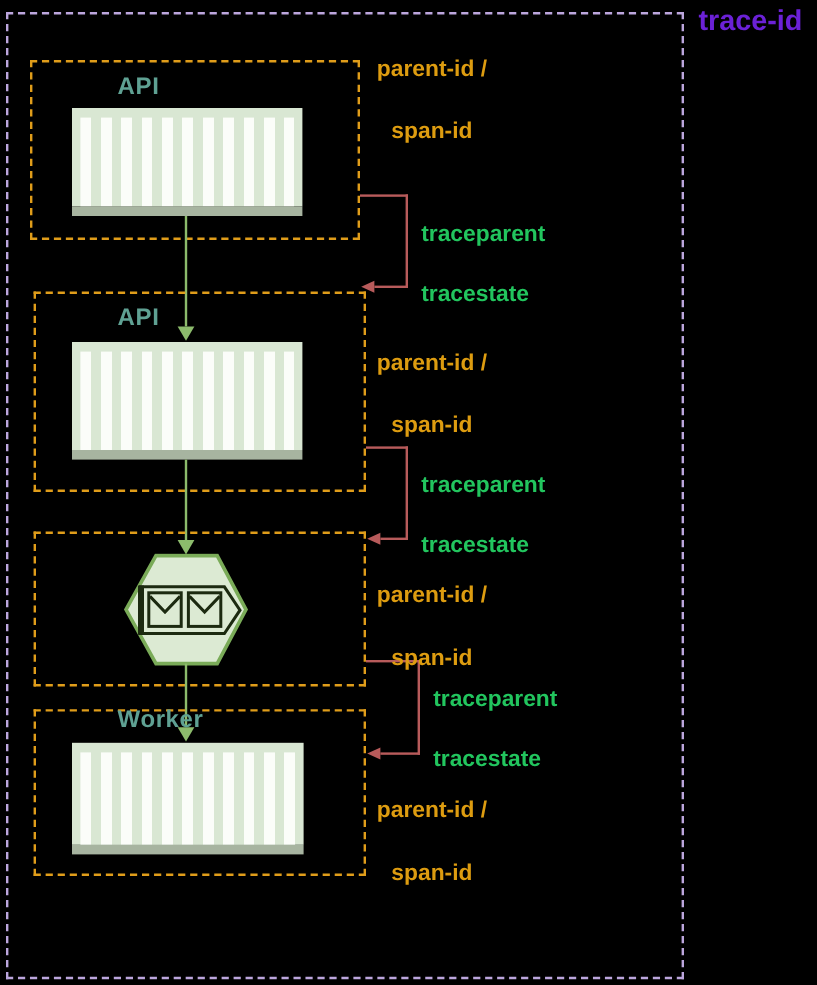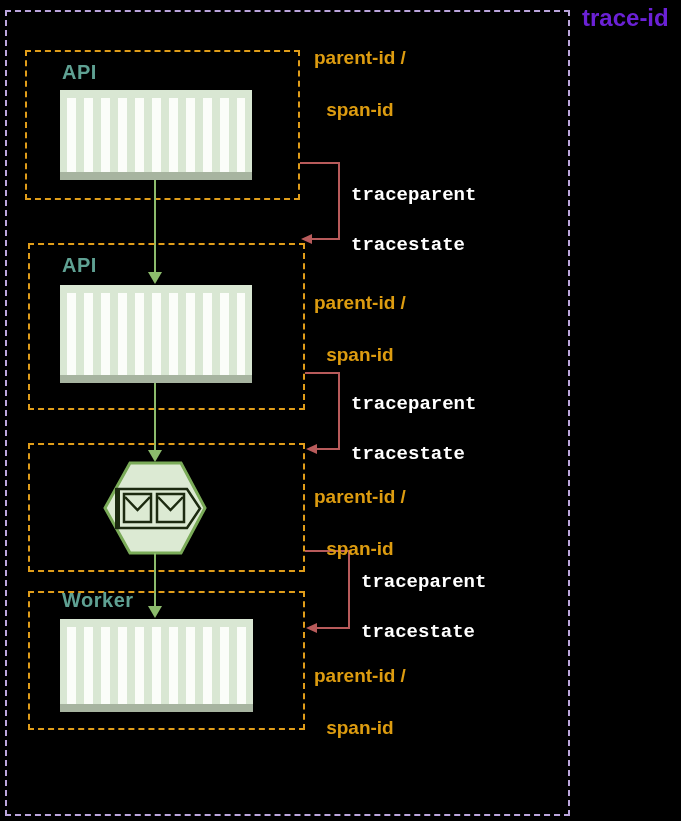--- a/index.html
+++ b/index.html
@@ -8,21 +8,21 @@
   .abs{position:absolute;box-sizing:border-box;}
 
   
   .trace-box{left:5px;top:10px;width:565px;height:806px;border:2px dashed #bca6dd;}
   .trace-label{left:582px;top:4px;font-size:24px;font-weight:bold;color:#6b21d6;}
 
   
   .span-box{border:2px dashed #e09d1a;}
 
   
-  .svc-label{font-size:20px;font-weight:bold;color:#5fa193;letter-spacing:.5px;}
+  .svc-label{font-size:20px;font-weight:bold;color:#5fa193;letter-spacing:.5px;margin-left:36px;}
 
   
   .container-ic{display:flex;flex-direction:column;}
   .container-ic .body{flex:1;background:#d9e7d3;padding:8px 7px 0 7px;box-sizing:border-box;}
   .container-ic .stripes{height:100%;background:repeating-linear-gradient(90deg,#fbfdf9 0 9px,#d9e7d3 9px 17px);}
   .container-ic .base{height:8px;background:#a7b4a0;}
 
   
   .v-arrow{display:flex;flex-direction:column;align-items:center;width:14px;}
   .v-line{width:2px;flex:1;background:#8cbb6c;}
@@ -30,21 +30,21 @@
           border-top:12px solid #8cbb6c;}
 
   
   .bracket .b-top{position:absolute;left:0;right:0;top:0;height:2px;background:#b85b5b;}
   .bracket .b-right{position:absolute;right:0;top:0;bottom:0;width:2px;background:#b85b5b;}
   .bracket .b-bottom{position:absolute;left:12px;right:0;bottom:0;height:2px;background:#b85b5b;}
   .bracket .b-head{position:absolute;left:1px;bottom:-4px;width:0;height:0;
                    border-top:5px solid transparent;border-bottom:5px solid transparent;
                    border-right:11px solid #b85b5b;}
 
-  .hdr-text{font-size:19px;font-weight:bold;color:#ffffff;line-height:25px;white-space:pre-line;font-family:Liberation Mono, monospace;}
+  .hdr-text{font-size:19px;font-weight:bold;color:#22c55e;line-height:25px;white-space:pre-line;}
   .span-text{font-size:19px;font-weight:bold;color:#dd9c10;line-height:26px;white-space:pre-line;text-align:center;}
 </style>
 </head>
 <body>
 
 <div id="canvas">
 
   <div class="abs trace-box"></div>
   <div class="abs trace-label">trace-id</div>
 

